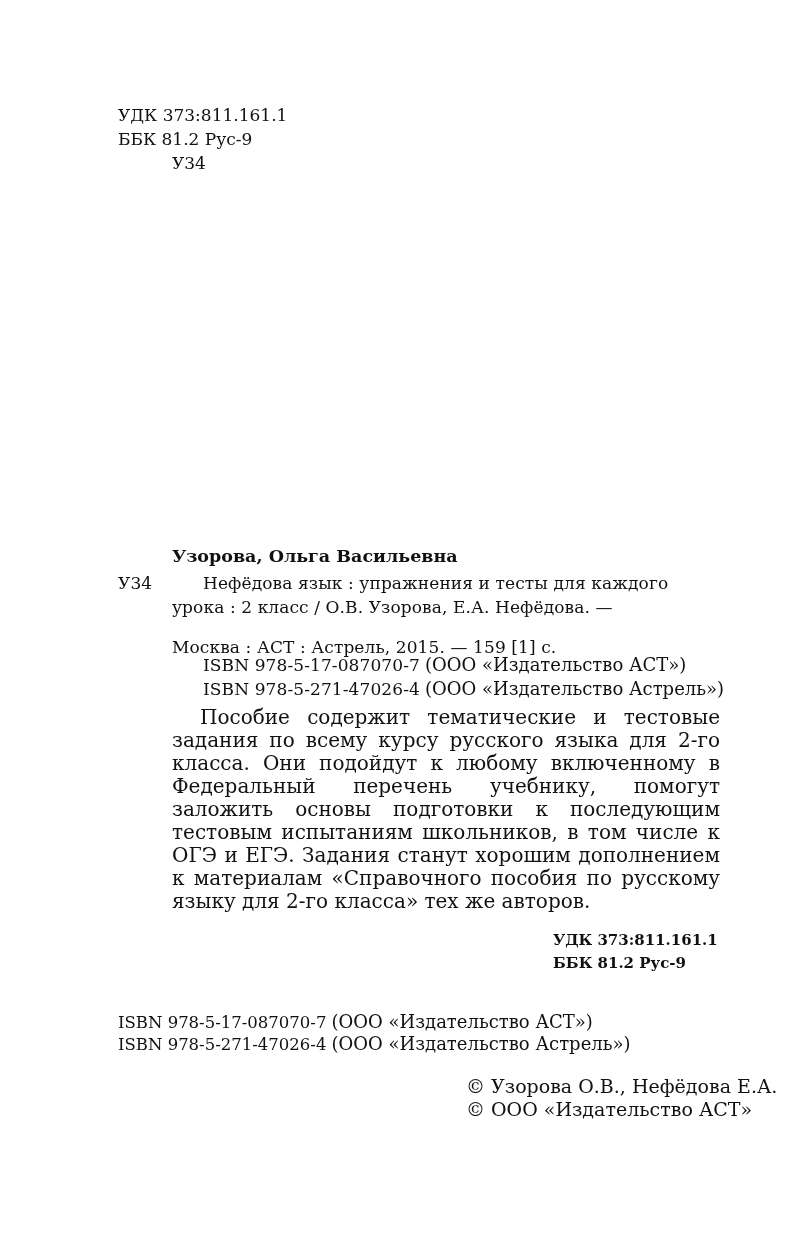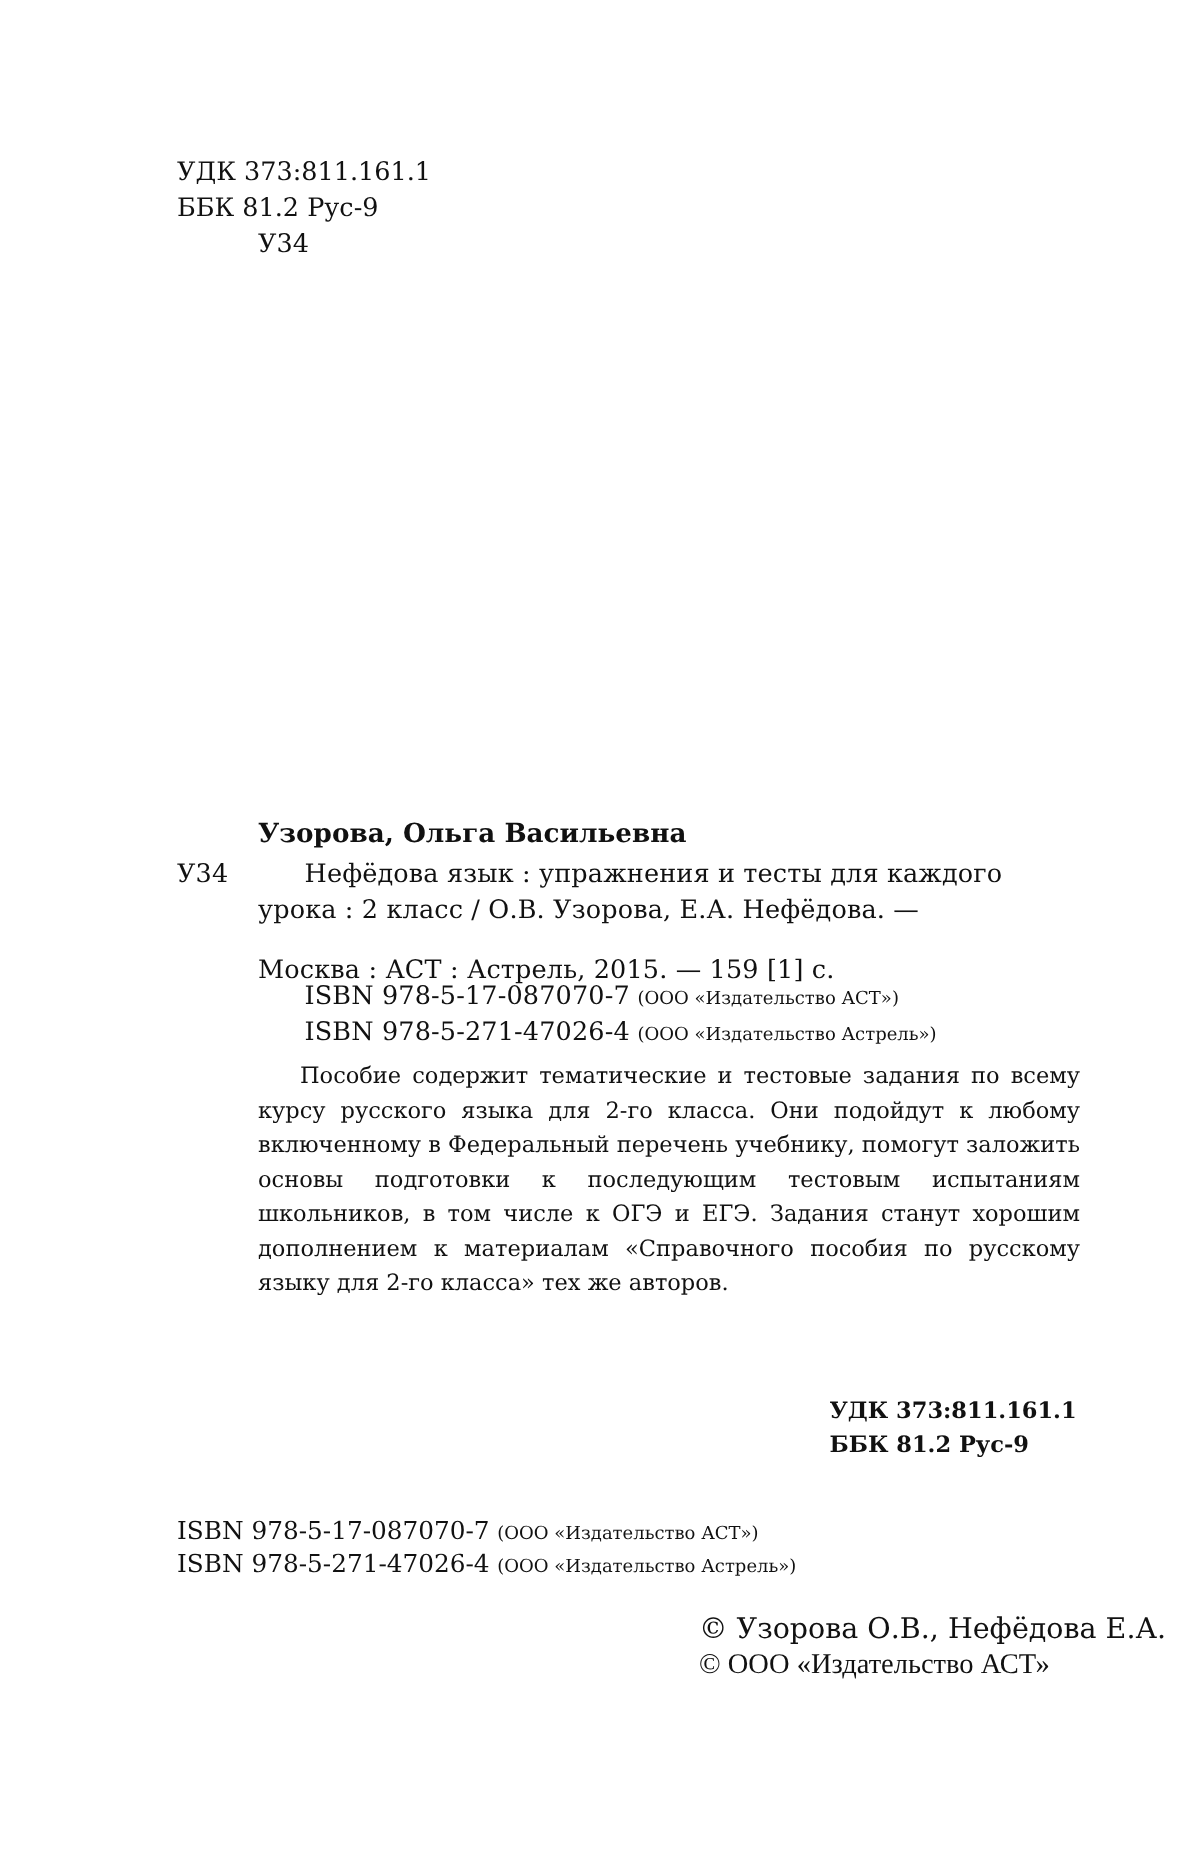--- a/index.html
+++ b/index.html
@@ -2,22 +2,22 @@
 <html><head>
 <meta charset="utf-8">
 <style>
   html, body { margin:0; padding:0; background:#ffffff; }
   body { width:798px; height:1241px; position:relative; overflow:hidden;
          font-family:"DejaVu Serif","Liberation Serif",serif; color:#111111; }
   .abs { position:absolute; white-space:nowrap; }
   .top { font-size:17px; line-height:24px; }
   .author { font-size:17.5px; font-weight:bold; }
   .main { font-size:17px; letter-spacing:0.1px; }
-  .small { font-size:12px; }
-  .para { position:absolute; left:172px; width:548px; font-size:15px; line-height:23px; text-align:justify; }
+  .small { font-size:18px; }
+  .para { position:absolute; left:172px; width:548px; font-size:20px; line-height:23px; text-align:justify; }
   .para p { margin:0; }
   .para p.indent { text-indent:28px; }
   .codes2 { font-size:15px; font-weight:bold; line-height:23px; }
   .isbnb { font-size:16.5px; }
   .copy { font-size:19px; line-height:23px; }
 </style>
 </head>
 <body>
 
 <div>
@@ -56,14 +56,14 @@
     <span class="small">(ООО «Издательство АСТ»)</span>
   </div>
   <div class="abs" style="left:118px; top:1033px;">
     <span class="isbnb">ISBN 978-5-271-47026-4</span>
     <span class="small">(ООО «Издательство Астрель»)</span>
   </div>
 </div>
 
 <div>
   <div class="abs copy" style="left:466px; top:1075px;">© Узорова О.В., Нефёдова Е.А.</div>
-  <div class="abs copy" style="left:466px; top:1098px;font-family:Liberation Serif, serif;">© ООО «Издательство АСТ»</div>
+  <div class="abs copy" style="left:466px; top:1098px;">© ООО «Издательство АСТ»</div>
 </div>
 
 </body></html>

